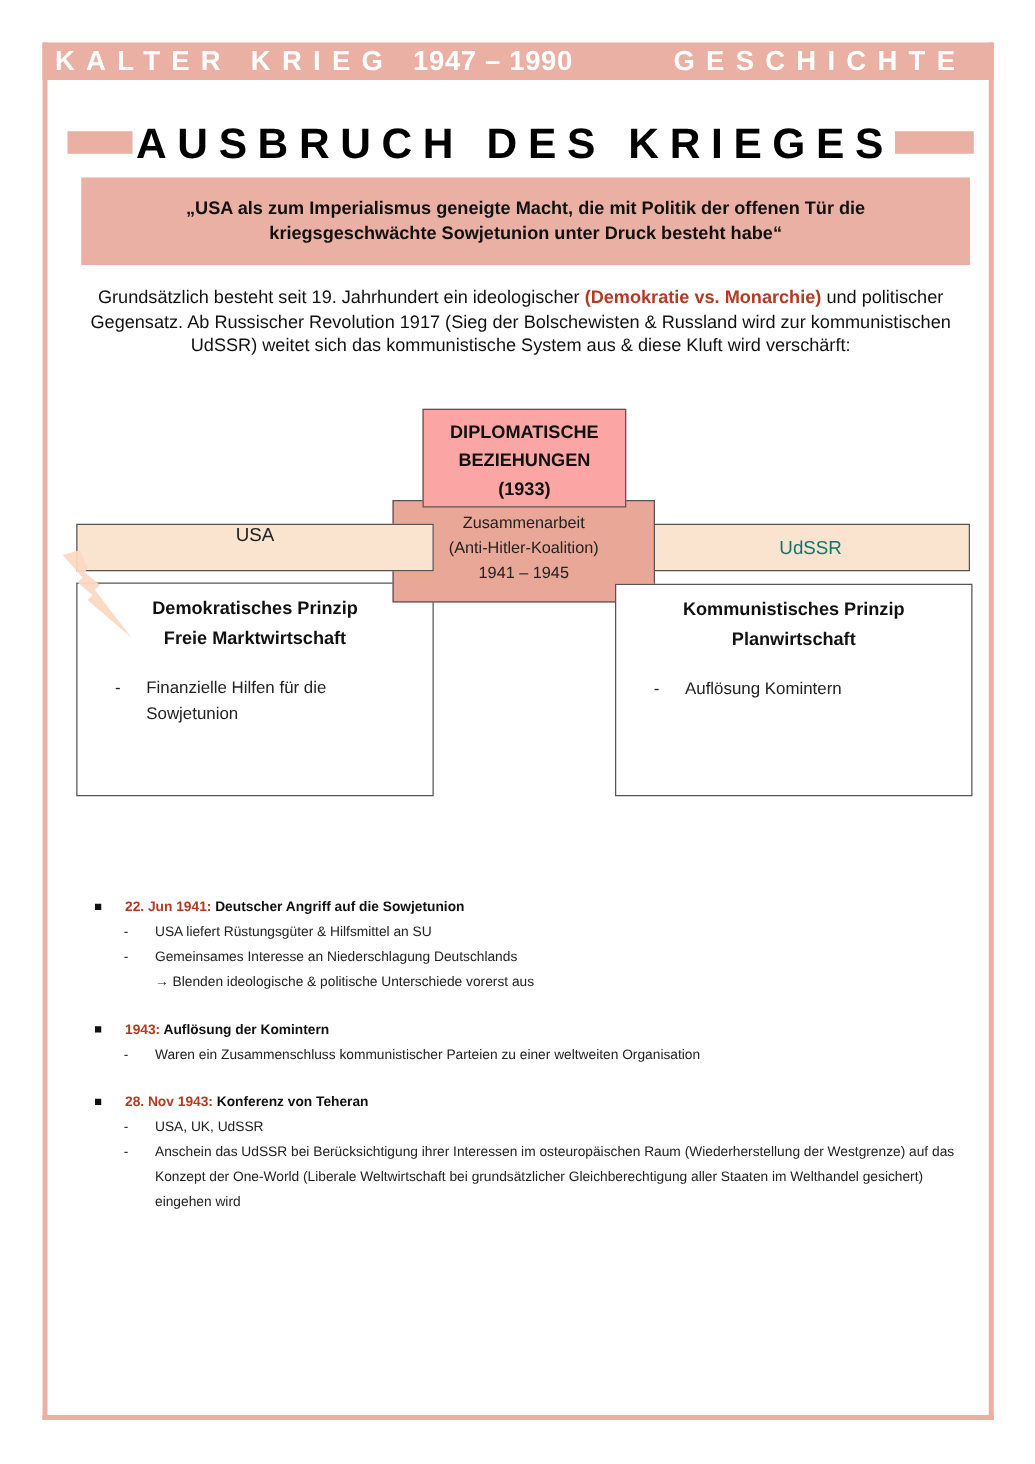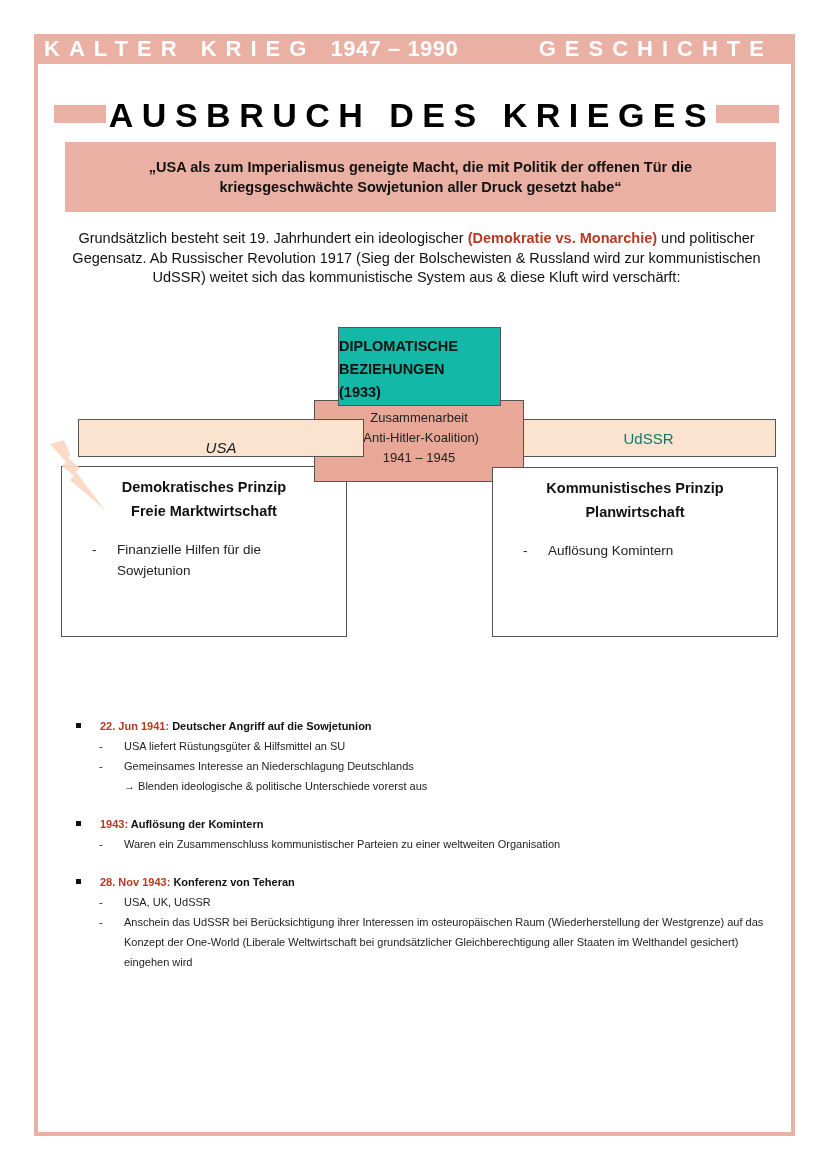--- a/index.html
+++ b/index.html
@@ -35,30 +35,30 @@
   }
 
   .intro {
     position: absolute; left: 55px; top: 229px; width: 723px; text-align: center;
     font-size: 14.5px; line-height: 19.5px; color: #111;
   }
   .accent { color: #b53a22; font-weight: bold; }
 
   .box { position: absolute; border: 1px solid #555; }
   .diplo {
-    left: 338px; top: 327px; width: 163px; height: 79px; background: #14b8a6; z-index: 3;
-    font-weight: bold; font-size: 14.5px; line-height: 23px; padding-top: 7px;
+    left: 338px; top: 327px; width: 163px; height: 79px; background: #fca5a5; z-index: 3;
+    text-align: center; font-weight: bold; font-size: 14.5px; line-height: 23px; padding-top: 7px;
   }
   .zusammen {
     left: 314px; top: 400px; width: 210px; height: 82px; background: #e9a897; z-index: 2;
     text-align: center; font-size: 13px; line-height: 20px; padding-top: 7px; color: #222;
   }
   .usa {
-    left: 78px; top: 419px; width: 286px; height: 38px; background: #fbe4cf; z-index: 4;
-    display: flex; align-items: flex-end; justify-content: center; font-size: 15px; color: #222; font-style: italic;
+    left: 61px; top: 419px; width: 286px; height: 38px; background: #fbe4cf; z-index: 4;
+    display: flex; align-items: flex-start; justify-content: center; font-size: 15px; color: #222;
   }
   .udssr {
     left: 521px; top: 419px; width: 255px; height: 38px; background: #fbe4cf; z-index: 1;
     display: flex; align-items: center; justify-content: center; font-size: 15px; color: #0f766e;
   }
   .usa-detail {
     left: 61px; top: 466px; width: 286px; height: 171px; background: #fff; z-index: 1;
   }
   .udssr-detail {
     left: 492px; top: 467px; width: 286px; height: 170px; background: #fff; z-index: 3;
@@ -93,21 +93,21 @@
 <div class="header-bar">
   <span class="header-left"><span>KALTER KRIEG </span><span class="years">1947 – 1990</span></span>
   <span class="header-right">GESCHICHTE</span>
 </div>
 
 <div class="title-deco left"></div>
 <h1 class="page-title">AUSBRUCH DES KRIEGES</h1>
 <div class="title-deco right"></div>
 
 <div class="quote-box">
-  <p>„USA als zum Imperialismus geneigte Macht, die mit Politik der offenen Tür die kriegsgeschwächte Sowjetunion aller Druck gesetzt habe“</p>
+  <p>„USA als zum Imperialismus geneigte Macht, die mit Politik der offenen Tür die kriegsgeschwächte Sowjetunion unter Druck besteht habe“</p>
 </div>
 
 <p class="intro"><span>Grundsätzlich besteht seit 19. Jahrhundert ein ideologischer </span><span class="accent">(Demokratie vs. Monarchie)</span><span> und politischer Gegensatz. Ab Russischer Revolution 1917 (Sieg der Bolschewisten &amp; Russland wird zur kommunistischen UdSSR) weitet sich das kommunistische System aus &amp; diese Kluft wird verschärft:</span></p>
 
 <div class="box diplo">
   <div>DIPLOMATISCHE</div>
   <div>BEZIEHUNGEN</div>
   <div>(1933)</div>
 </div>
 

